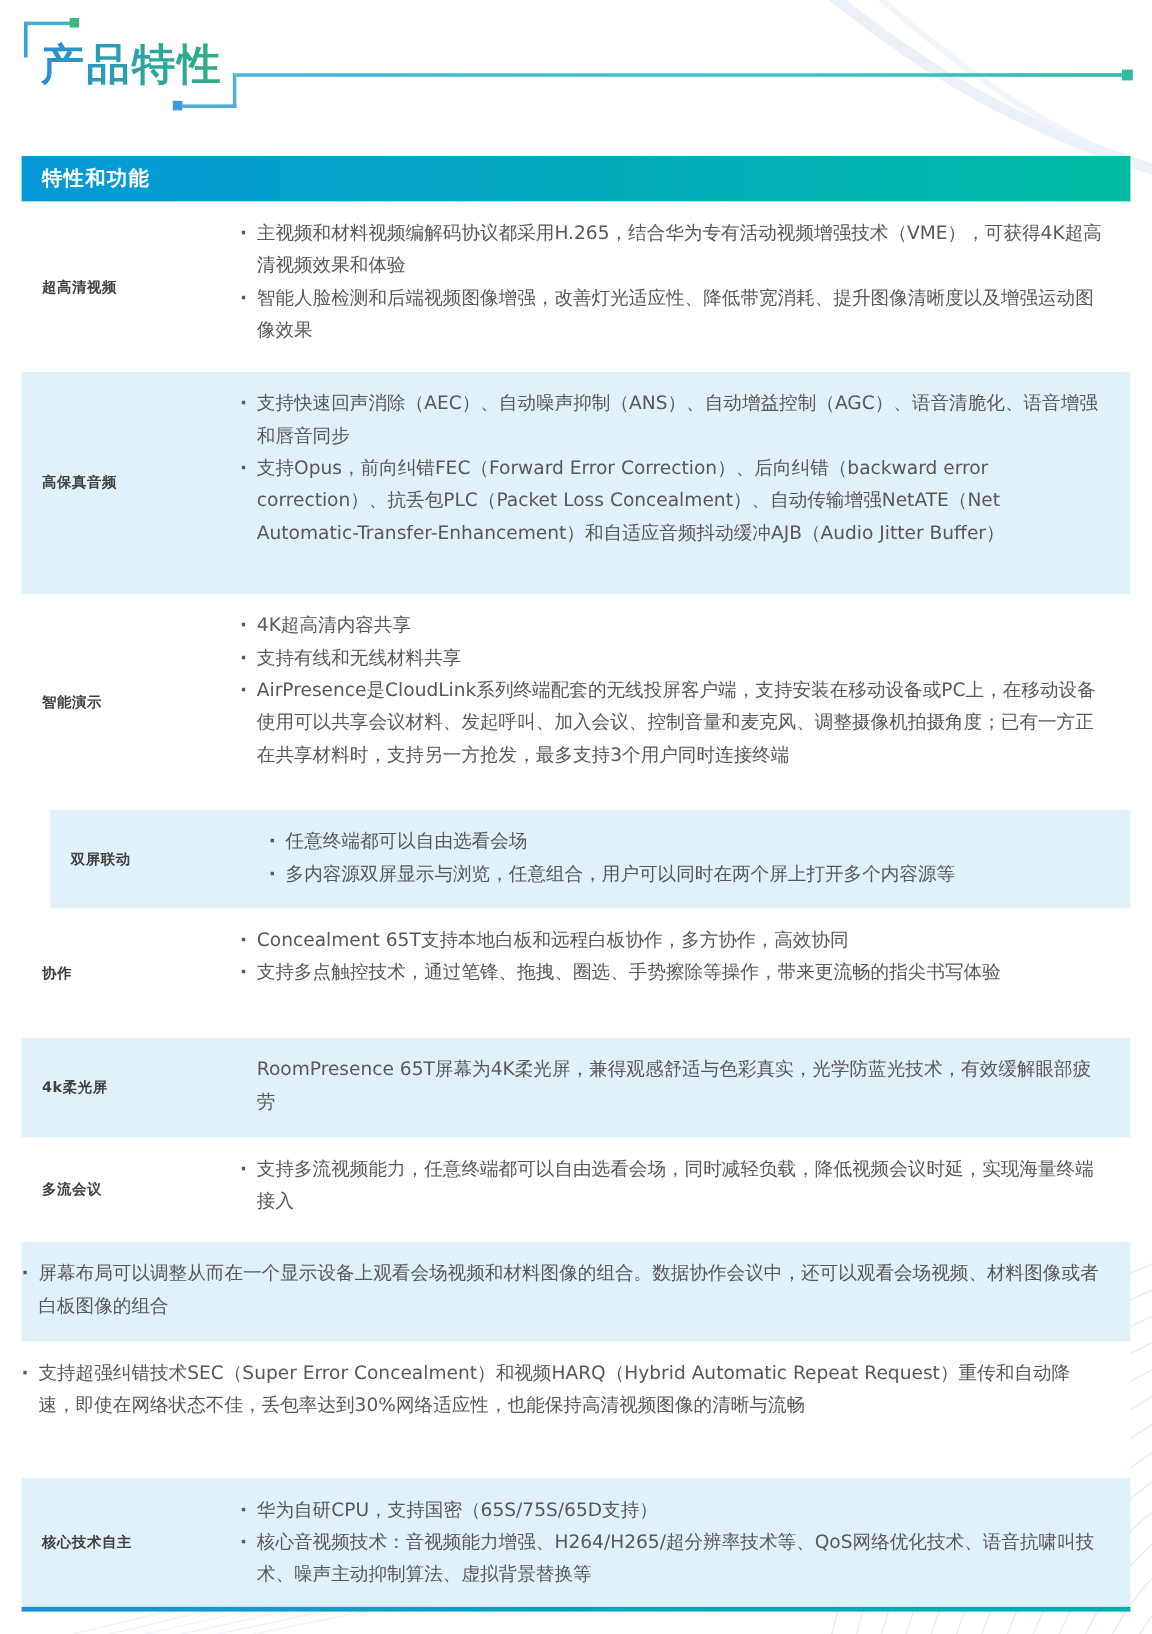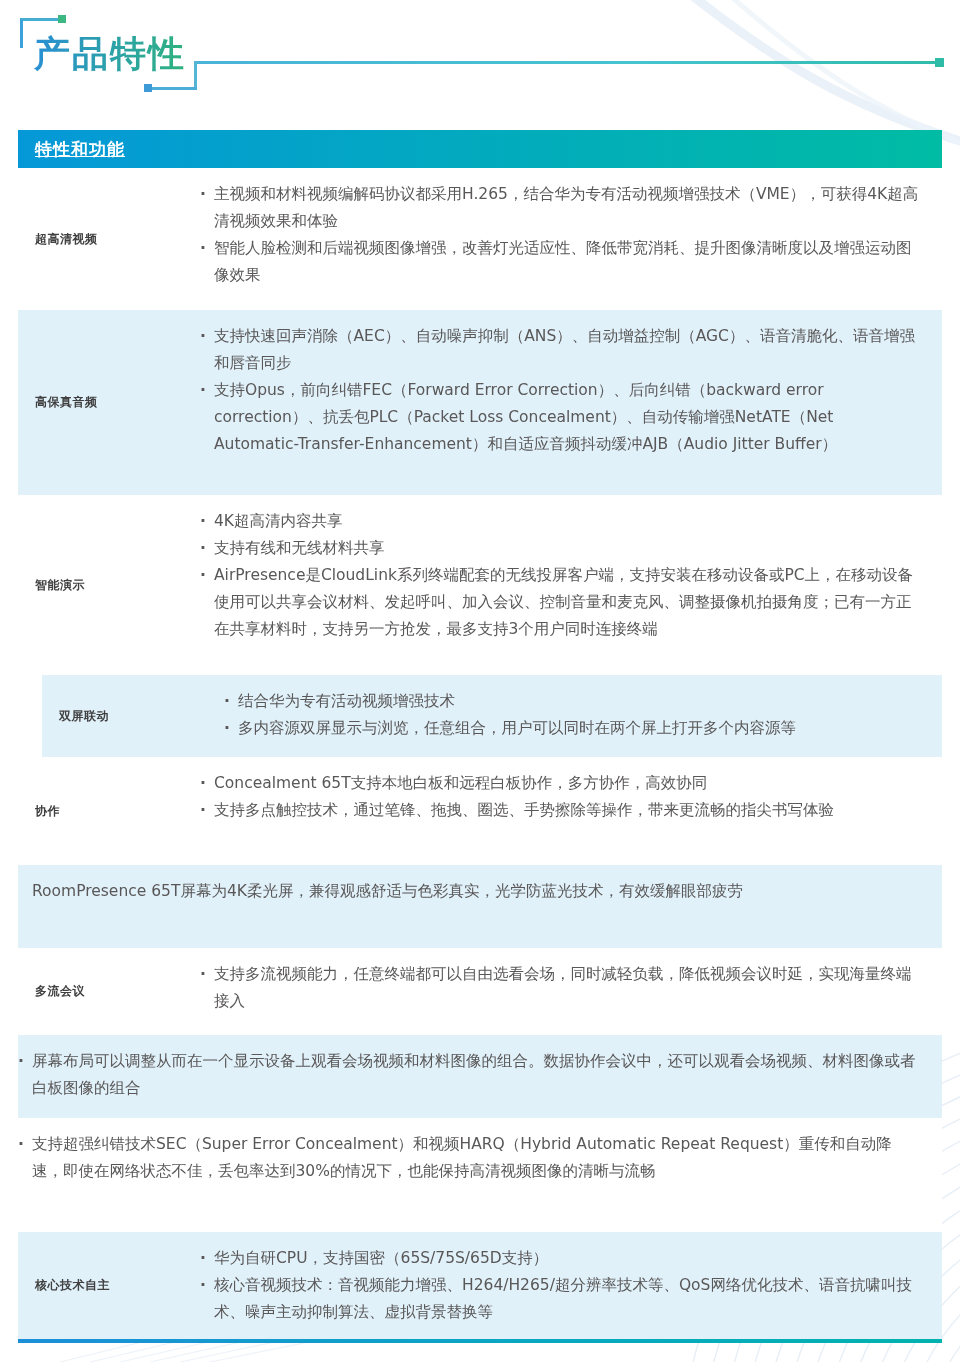--- a/index.html
+++ b/index.html
@@ -26,21 +26,21 @@
   .jog-square{position:absolute;left:144px;top:84px;width:8px;height:8px;background:#3f9bd8;}
   .long-line{position:absolute;left:197px;top:61px;width:740px;height:3px;
     background:linear-gradient(90deg,#4ab3d9 0%,#45c4cf 60%,#2fbcaa 100%);}
   .ll-square{position:absolute;left:935px;top:58px;width:9px;height:9px;background:#2fbca6;}
 
   
   .feature-table{position:absolute;left:18px;top:130px;width:924px;}
   .table-header{
     height:38px;line-height:38px;padding-left:17px;
     background:linear-gradient(90deg,#0598d8 0%,#00bca4 100%);
-    color:#ffffff;font-size:17px;font-weight:bold;letter-spacing:1px;text-decoration:underline;
+    color:#ffffff;font-size:17px;font-weight:bold;letter-spacing:1px;
   }
   .t-row{display:flex;background:#ffffff;}
   .t-row.alt{background:#e1f1fa;}
   .t-row:nth-of-type(1){min-height:142px;}
   .t-row:nth-of-type(2){min-height:185px;}
   .t-row:nth-of-type(3){min-height:180px;}
   .t-row:nth-of-type(4){min-height:82px;margin-left:24px;}
   .t-row:nth-of-type(5){min-height:108px;}
   .t-row:nth-of-type(6){min-height:83px;}
   .t-row:nth-of-type(7){min-height:87px;}
@@ -153,21 +153,21 @@
               <span class="dot">·</span>
               <span class="itext">AirPresence是CloudLink系列终端配套的无线投屏客户端，支持安装在移动设备或PC上，在移动设备使用可以共享会议材料、发起呼叫、加入会议、控制音量和麦克风、调整摄像机拍摄角度；已有一方正在共享材料时，支持另一方抢发，最多支持3个用户同时连接终端</span>
             </div>
           </div>
         </div>
         <div class="t-row alt">
           <div class="label-col">双屏联动</div>
           <div class="content-col">
             <div class="item">
               <span class="dot">·</span>
-              <span class="itext">结合华为专有活动视频增强技术</span>
+              <span class="itext">任意终端都可以自由选看会场</span>
             </div>
             <div class="item">
               <span class="dot">·</span>
               <span class="itext">多内容源双屏显示与浏览，任意组合，用户可以同时在两个屏上打开多个内容源等</span>
             </div>
           </div>
         </div>
         <div class="t-row">
           <div class="label-col">协作</div>
           <div class="content-col">
@@ -175,20 +175,21 @@
               <span class="dot">·</span>
               <span class="itext">Concealment 65T支持本地白板和远程白板协作，多方协作，高效协同</span>
             </div>
             <div class="item">
               <span class="dot">·</span>
               <span class="itext">支持多点触控技术，通过笔锋、拖拽、圈选、手势擦除等操作，带来更流畅的指尖书写体验</span>
             </div>
           </div>
         </div>
         <div class="t-row alt">
+          <div class="label-col">4k柔光屏</div>
           <div class="content-col">
             <div class="item">
               <span class="nodot"></span>
               <span class="itext">RoomPresence 65T屏幕为4K柔光屏，兼得观感舒适与色彩真实，光学防蓝光技术，有效缓解眼部疲劳</span>
             </div>
           </div>
         </div>
         <div class="t-row">
           <div class="label-col">多流会议</div>
           <div class="content-col">
@@ -203,21 +204,21 @@
             <div class="item">
               <span class="dot">·</span>
               <span class="itext">屏幕布局可以调整从而在一个显示设备上观看会场视频和材料图像的组合。数据协作会议中，还可以观看会场视频、材料图像或者白板图像的组合</span>
             </div>
           </div>
         </div>
         <div class="t-row">
           <div class="content-col">
             <div class="item">
               <span class="dot">·</span>
-              <span class="itext">支持超强纠错技术SEC（Super Error Concealment）和视频HARQ（Hybrid Automatic Repeat Request）重传和自动降速，即使在网络状态不佳，丢包率达到30%的情况下，也能保持高清视频图像的清晰与流畅</span>
+              <span class="itext">支持超强纠错技术SEC（Super Error Concealment）和视频HARQ（Hybrid Automatic Repeat Request）重传和自动降速，即使在网络状态不佳，丢包率达到30%网络适应性，也能保持高清视频图像的清晰与流畅</span>
             </div>
           </div>
         </div>
         <div class="t-row alt">
           <div class="label-col">核心技术自主</div>
           <div class="content-col">
             <div class="item">
               <span class="dot">·</span>
               <span class="itext">华为自研CPU，支持国密（65S/75S/65D支持）</span>
             </div>

